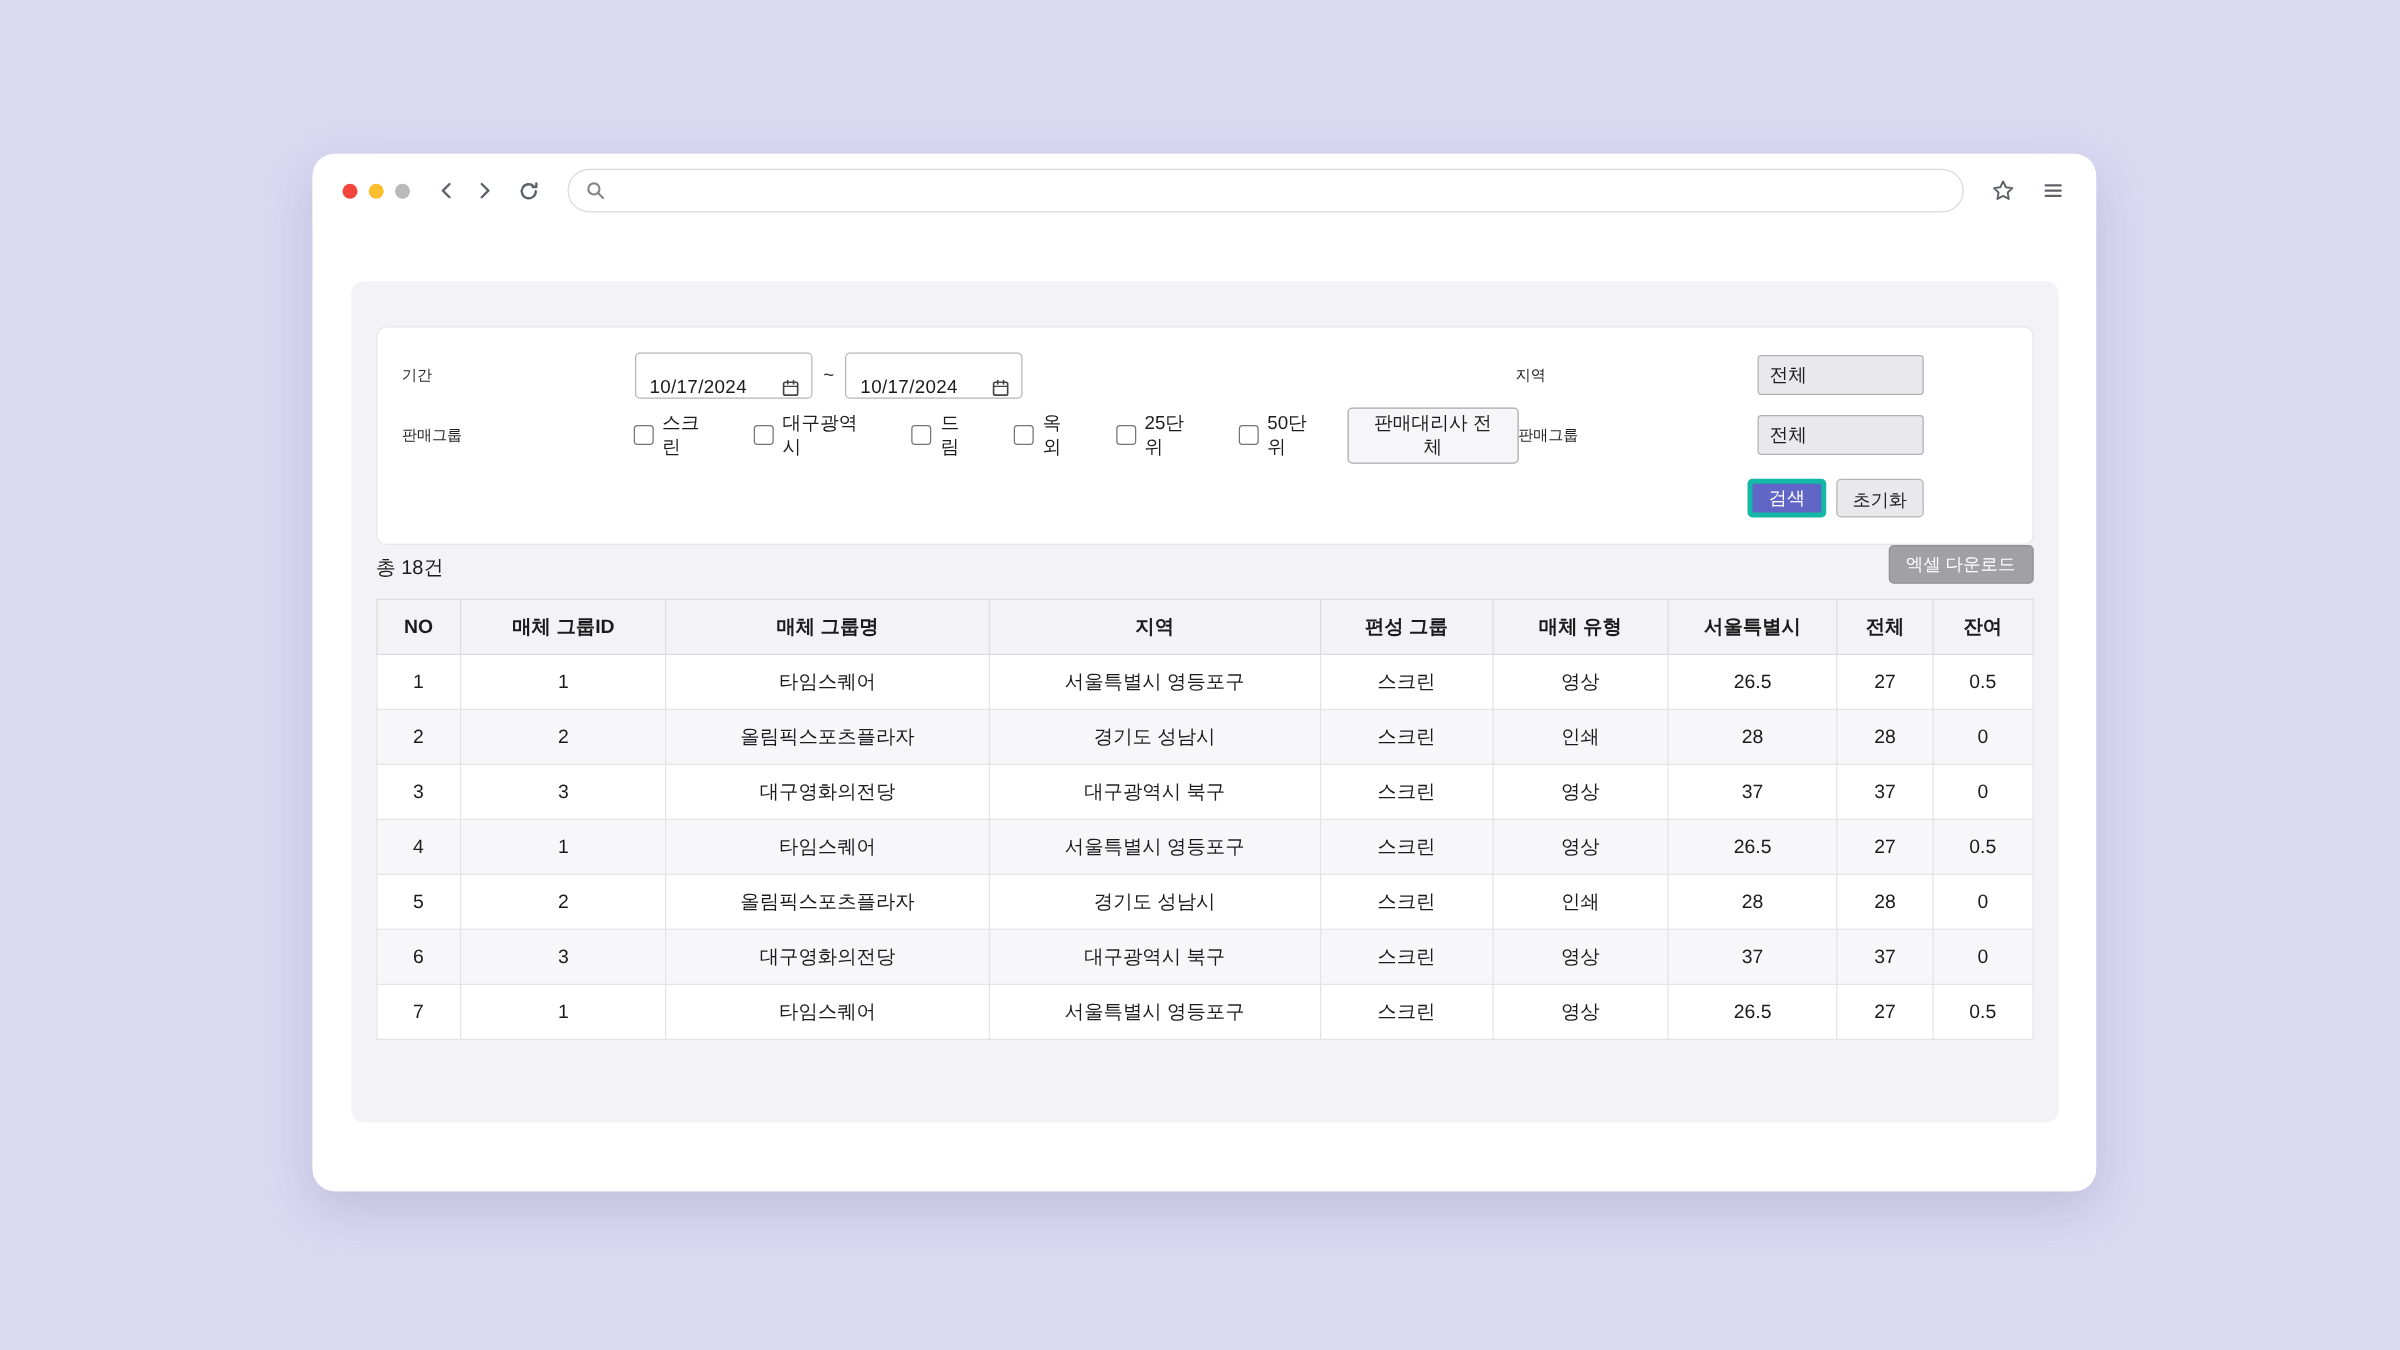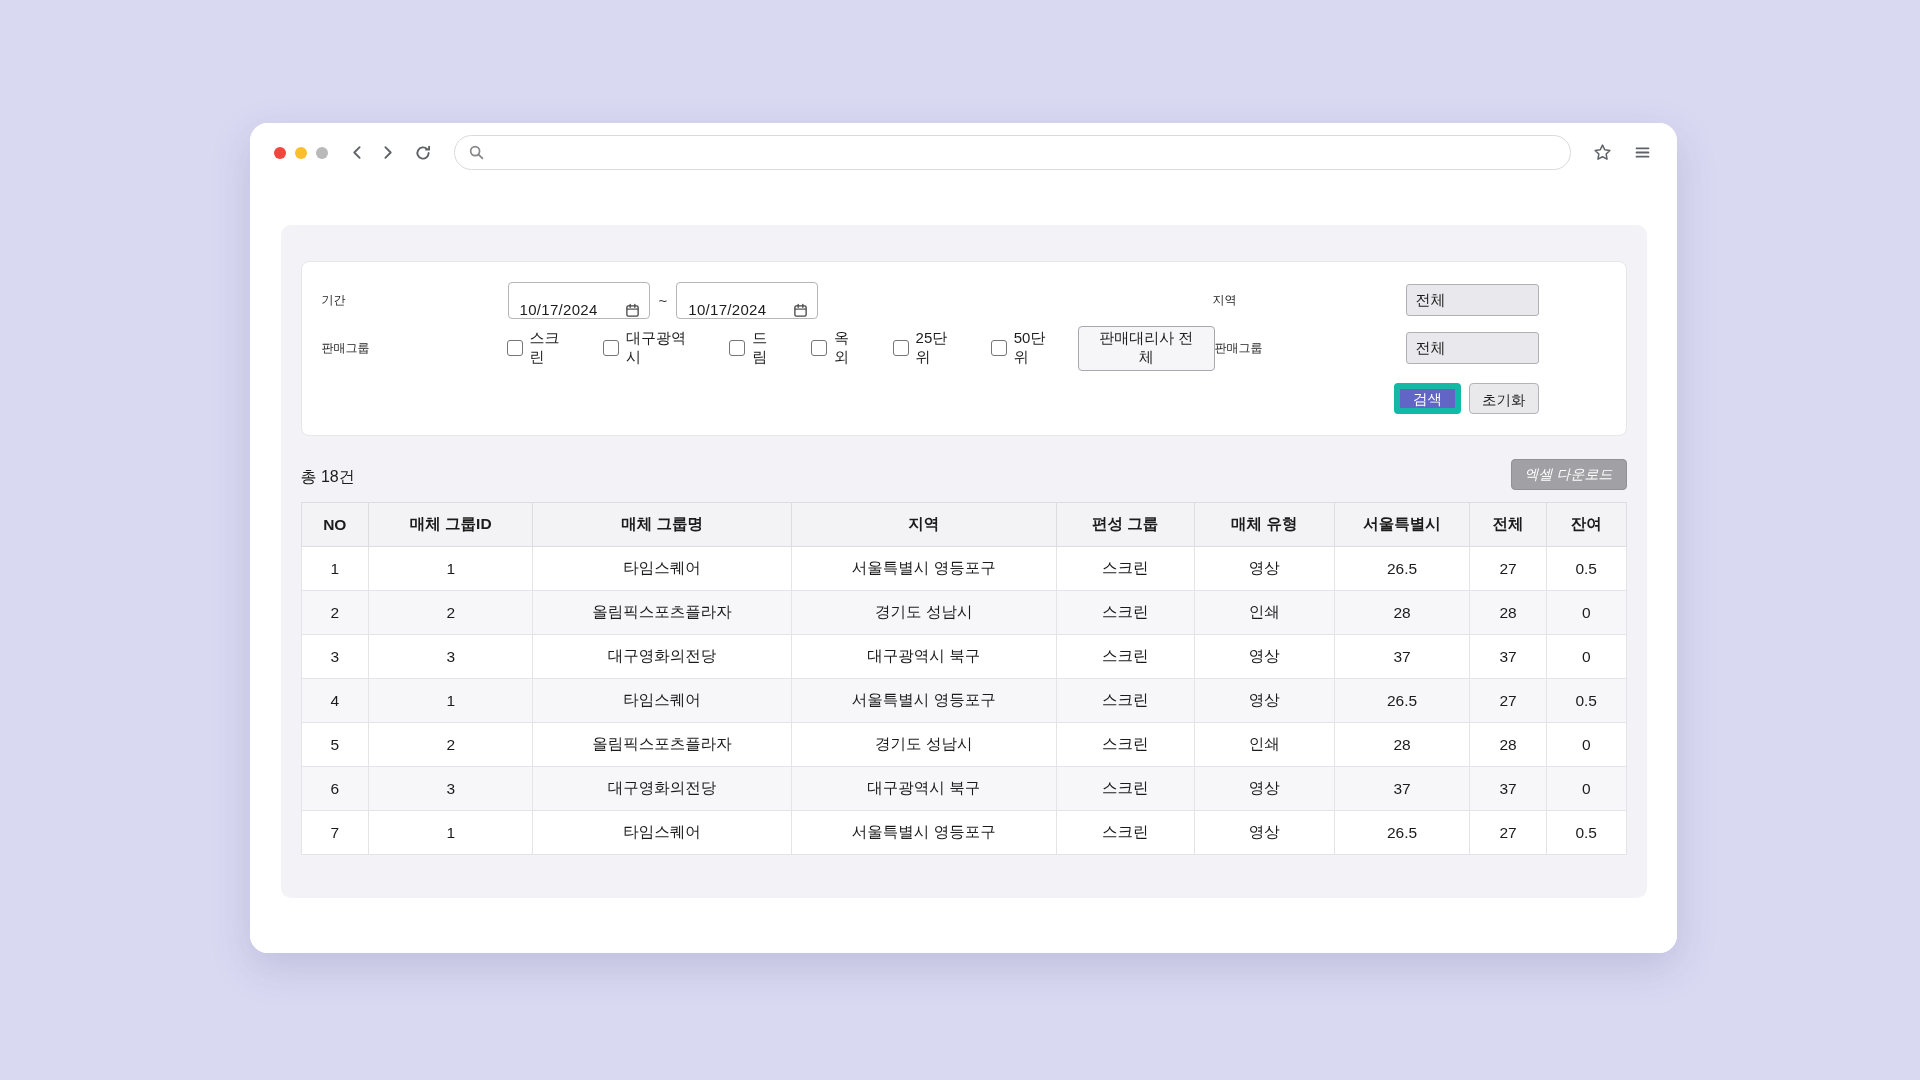--- a/index.html
+++ b/index.html
@@ -47,26 +47,26 @@
   .tilde{margin:0 9px;font-size:15px;color:#333;}
   .rgroup{margin-left:auto;width:393px;display:flex;align-items:center;}
   .rgroup .flabel{width:auto;flex:1;}
   .select-box{width:133px;height:32px;margin-right:67px;background:#e9e8ed;border:1px solid #b2b0b6;border-radius:3px;display:flex;align-items:center;padding:0 9px;font-size:15px;cursor:pointer;}
   .checks{display:flex;align-items:center;gap:29px;}
   .check-item{display:flex;align-items:center;gap:7px;font-size:15px;cursor:pointer;}
   .cb{width:16px;height:16px;border:1.5px solid #757575;border-radius:3px;background:#fff;flex:none;}
   .agency-btn{margin-left:18px;height:45px;padding:0 13px;background:#f6f6f8;border:1px solid #a8a8ad;border-radius:4px;font-size:15px;color:#1c1c1c;cursor:pointer;font-family:inherit;}
   .frow.actions{justify-content:flex-end;padding-right:67px;gap:8px;height:52px;}
   .btn{height:31px;border-radius:4px;font-size:14.5px;cursor:pointer;font-family:inherit;}
-  .btn-primary{background:var(--accent);border:6px solid #14b8a6;color:#fff;padding:1px 13px;}
+  .btn-primary{background:var(--accent);border:4px solid #14b8a6;color:#fff;padding:1px 13px;}
   .btn-secondary{background:#e9e9ec;border:1px solid #b3b3b8;color:#222;padding:7px 12px;}
   
-  .table-toolbar{margin-top:23px;display:flex;justify-content:space-between;align-items:flex-end;}
+  .table-toolbar{display:flex;justify-content:space-between;align-items:flex-end;}
   .total-count{font-size:16px;color:#1c1c1c;padding-bottom:2px;}
-  .btn-excel{height:31px;padding:0 13px;background:var(--excel-button);border:1px solid #909095;border-radius:4px;color:#fff;font-size:14px;cursor:pointer;font-family:inherit;font-style:italic;}
+  .btn-excel{height:31px;padding:0 13px;background:var(--excel-button);border:1px solid #909095;border-radius:4px;color:#fff;font-size:14px;cursor:pointer;font-family:inherit;}
   table.results{margin-top:12px;width:100%;border-collapse:collapse;background:#fff;}
   .results th{height:44px;background:#f3f3f6;border:1px solid #dcdce1;font-size:15.5px;font-weight:700;color:#1b1b1b;text-align:center;}
   .results td{height:44px;border:1px solid #e3e3e8;font-size:15.5px;color:#1b1b1b;text-align:center;background:#fff;}
   .results tbody tr:nth-child(even) td{background:#f7f7fa;}
   col.c1{width:5.1%} col.c2{width:12.4%} col.c3{width:19.5%} col.c4{width:20%}
   col.c5{width:10.4%} col.c6{width:10.6%} col.c7{width:10.2%} col.c8{width:5.8%} col.c9{width:6%}
 </style>
 </head>
 <body>
 

